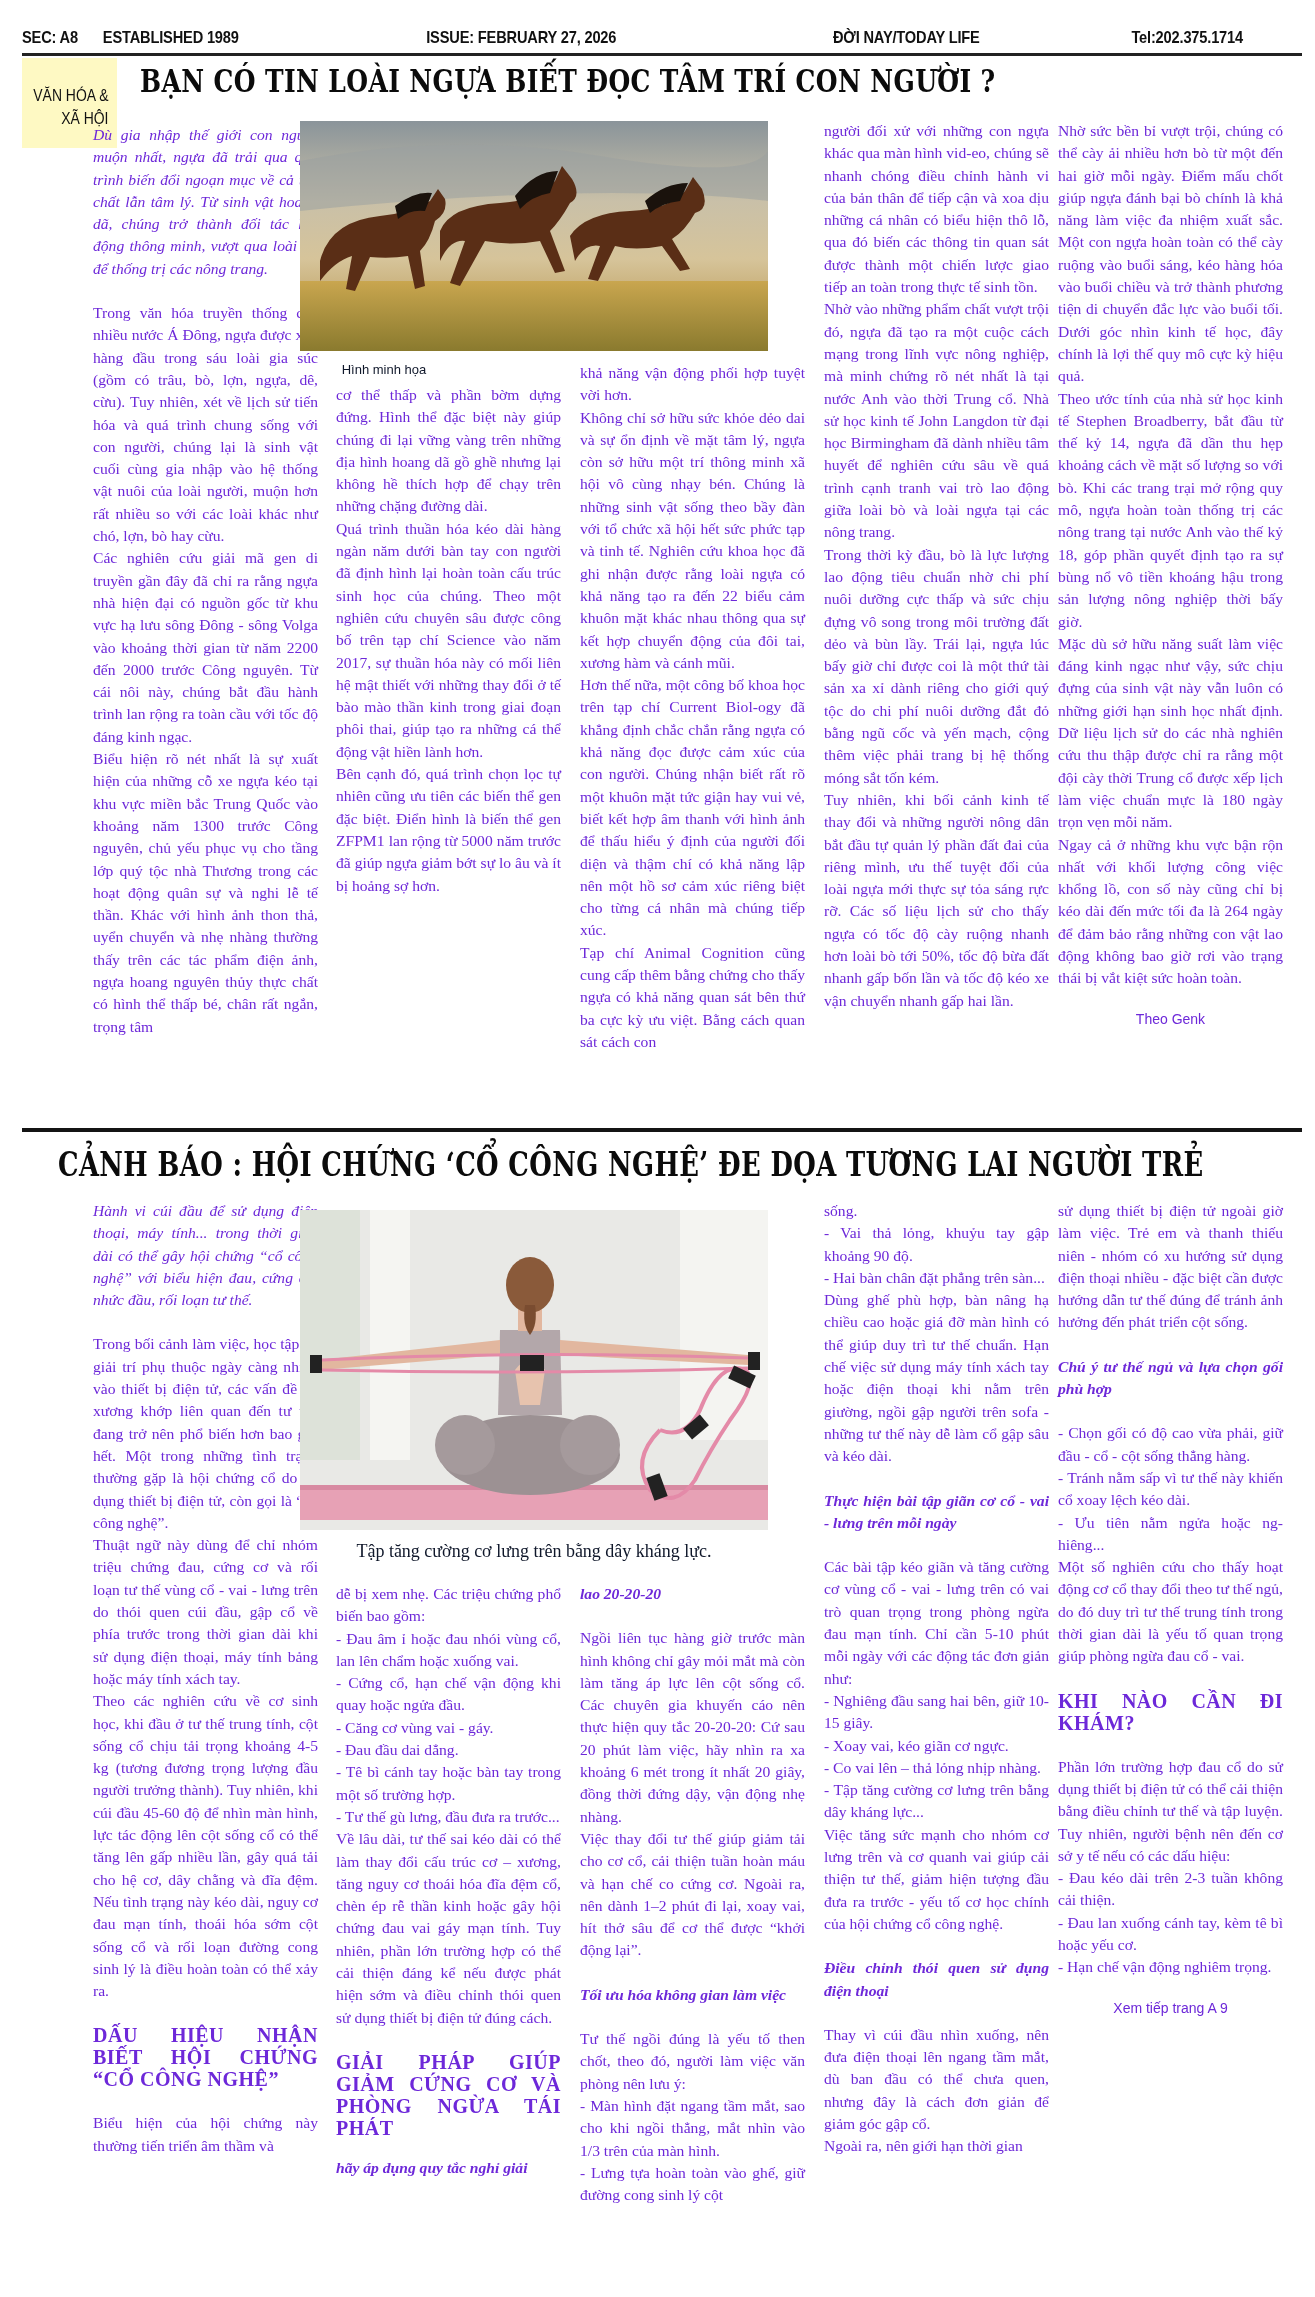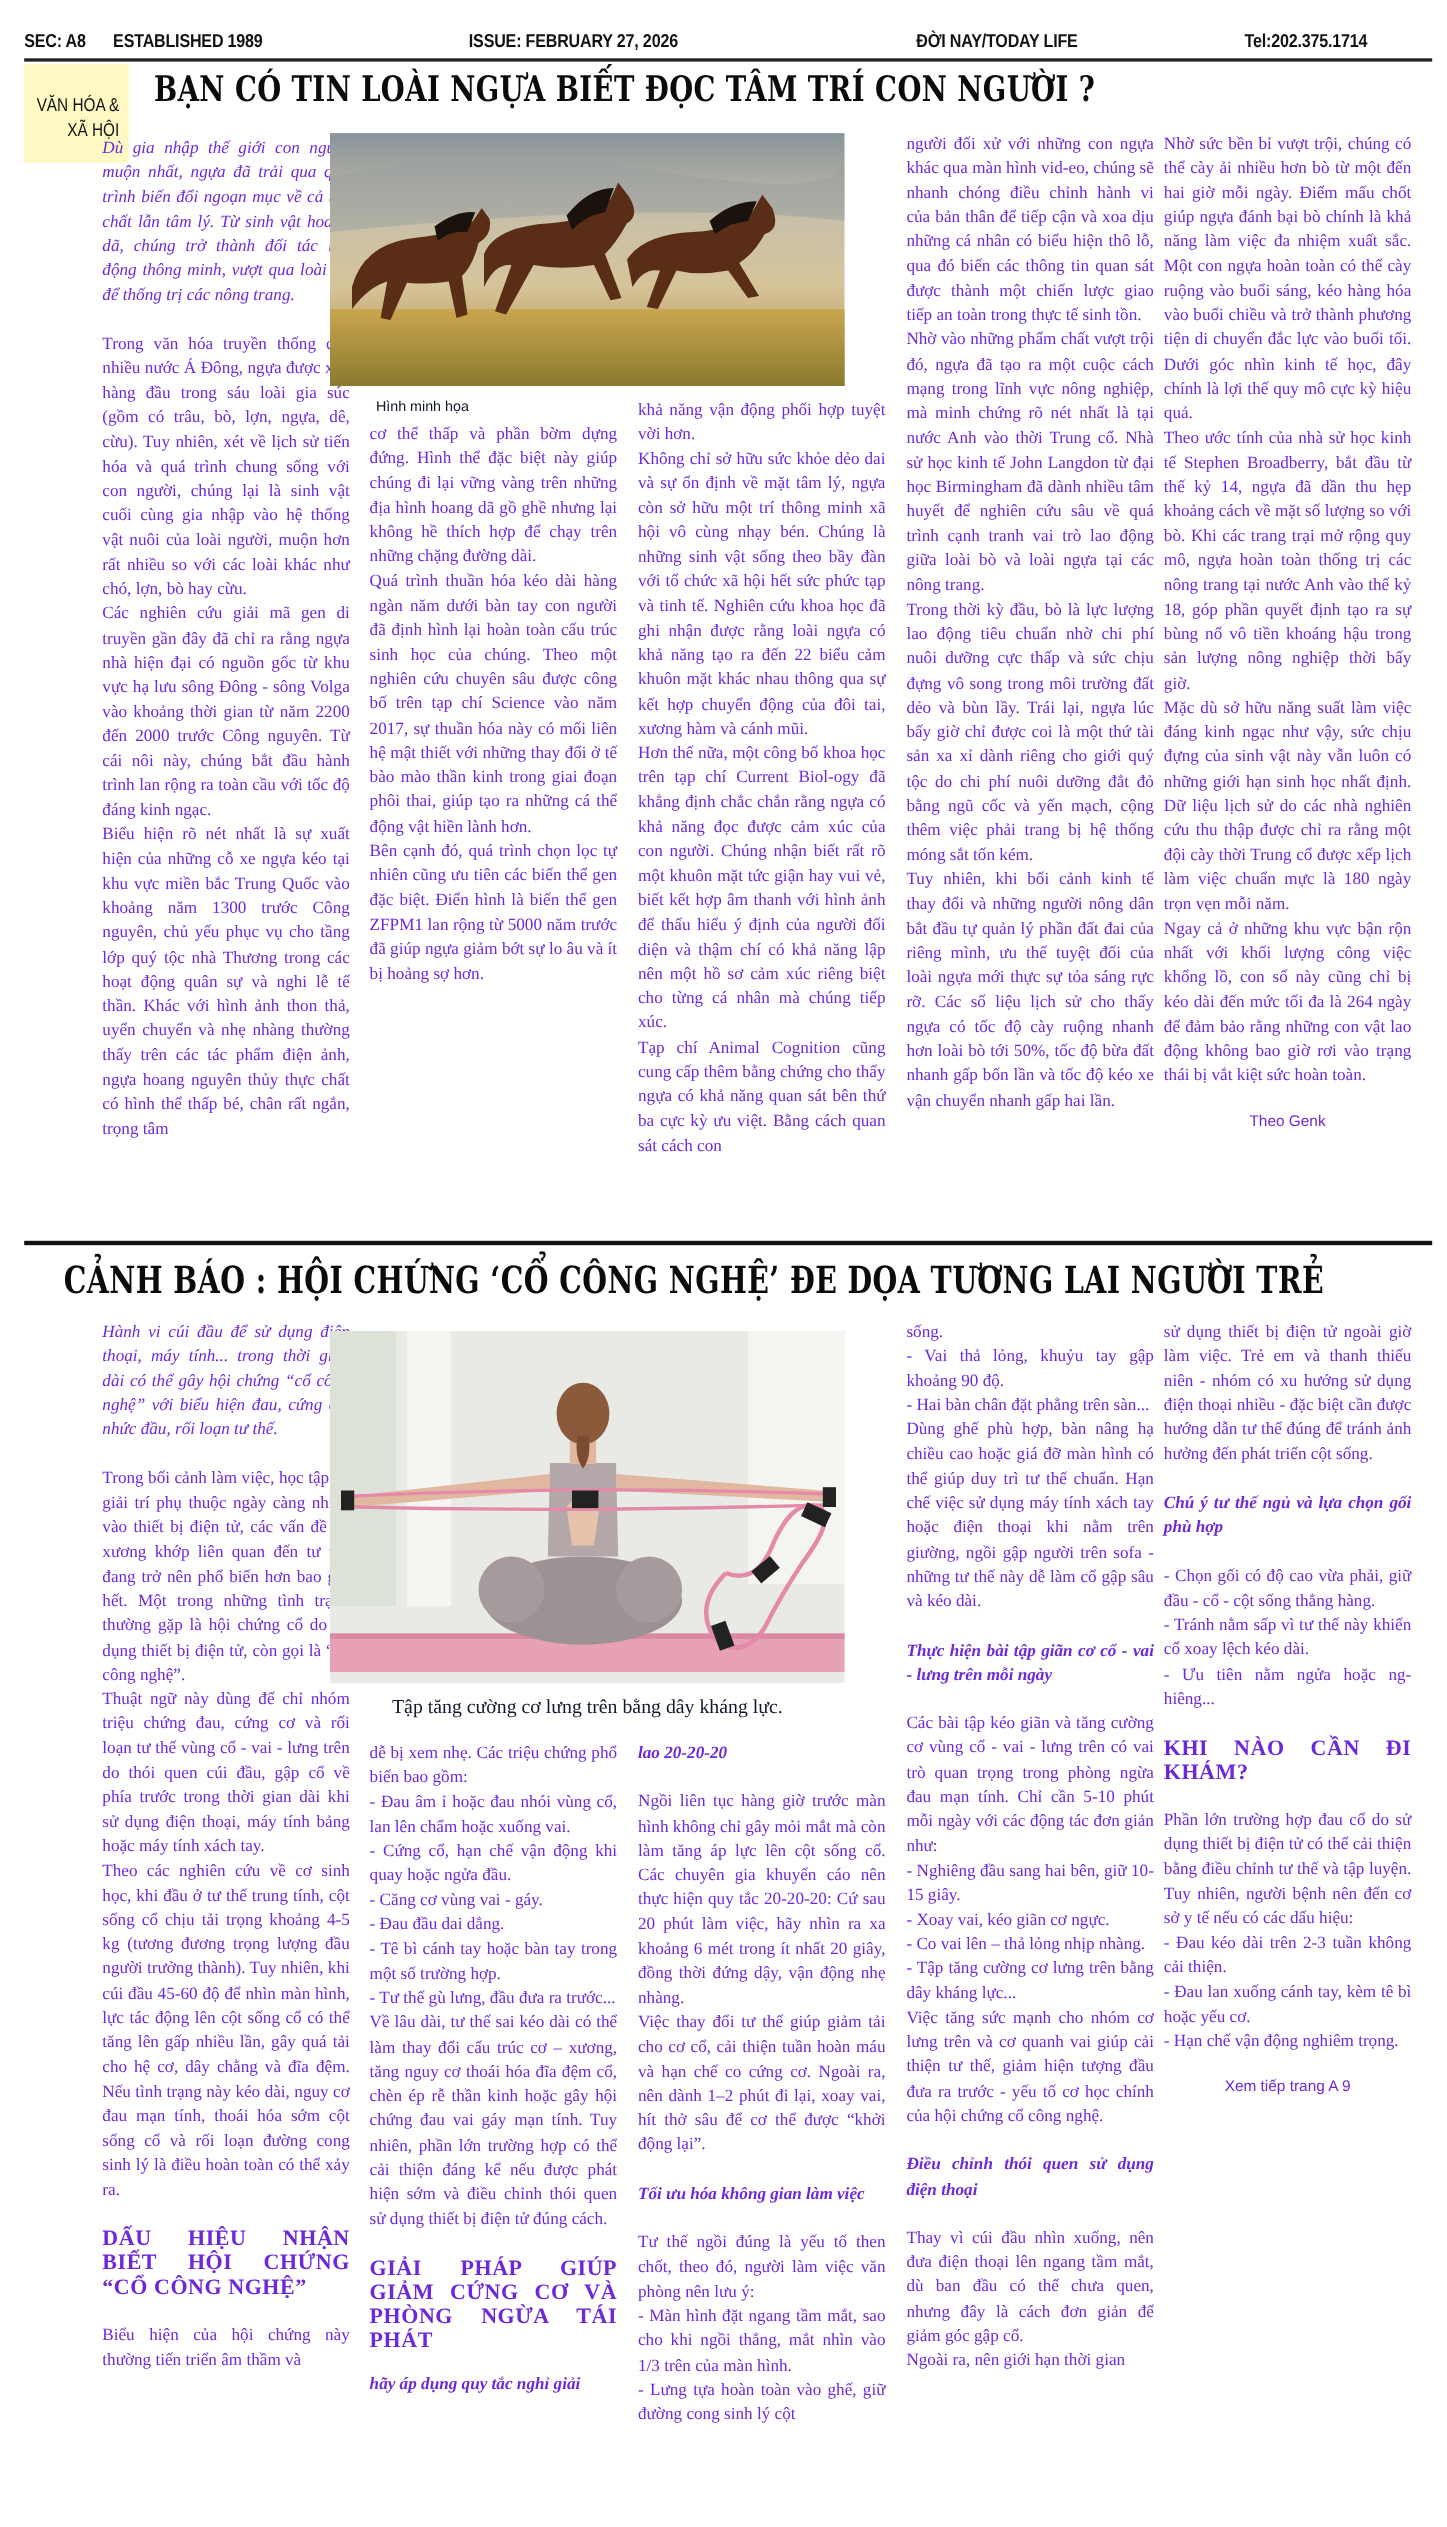--- a/index.html
+++ b/index.html
@@ -197,19 +197,20 @@
   <p>Thay vì cúi đầu nhìn xuống, nên đưa điện thoại lên ngang tầm mắt, dù ban đầu có thể chưa quen, nhưng đây là cách đơn giản để giảm góc gập cổ.</p>
   <p>Ngoài ra, nên giới hạn thời gian</p>
 </div>
 
 <div class="col" style="left:1022px; top:1200px; width:225px;">
   <p>sử dụng thiết bị điện tử ngoài giờ làm việc. Trẻ em và thanh thiếu niên - nhóm có xu hướng sử dụng điện thoại nhiều - đặc biệt cần được hướng dẫn tư thế đúng để tránh ảnh hưởng đến phát triển cột sống.</p>
   <p class="sub-ital">Chú ý tư thế ngủ và lựa chọn gối phù hợp</p>
   <p>- Chọn gối có độ cao vừa phải, giữ đầu - cổ - cột sống thẳng hàng.</p>
   <p>- Tránh nằm sấp vì tư thế này khiến cổ xoay lệch kéo dài.</p>
   <p>- Ưu tiên nằm ngửa hoặc ng-hiêng...</p>
+  <p>Một số nghiên cứu cho thấy hoạt động cơ cổ thay đổi theo tư thế ngủ, do đó duy trì tư thế trung tính trong thời gian dài là yếu tố quan trọng giúp phòng ngừa đau cổ - vai.</p>
   <p class="sub-bold">KHI NÀO CẦN ĐI KHÁM?</p>
   <p>Phần lớn trường hợp đau cổ do sử dụng thiết bị điện tử có thể cải thiện bằng điều chỉnh tư thế và tập luyện. Tuy nhiên, người bệnh nên đến cơ sở y tế nếu có các dấu hiệu:</p>
   <p>- Đau kéo dài trên 2-3 tuần không cải thiện.</p>
   <p>- Đau lan xuống cánh tay, kèm tê bì hoặc yếu cơ.</p>
   <p>- Hạn chế vận động nghiêm trọng.</p>
   <p class="credit">Xem tiếp trang A 9</p>
 </div>
 
 </body></html>

